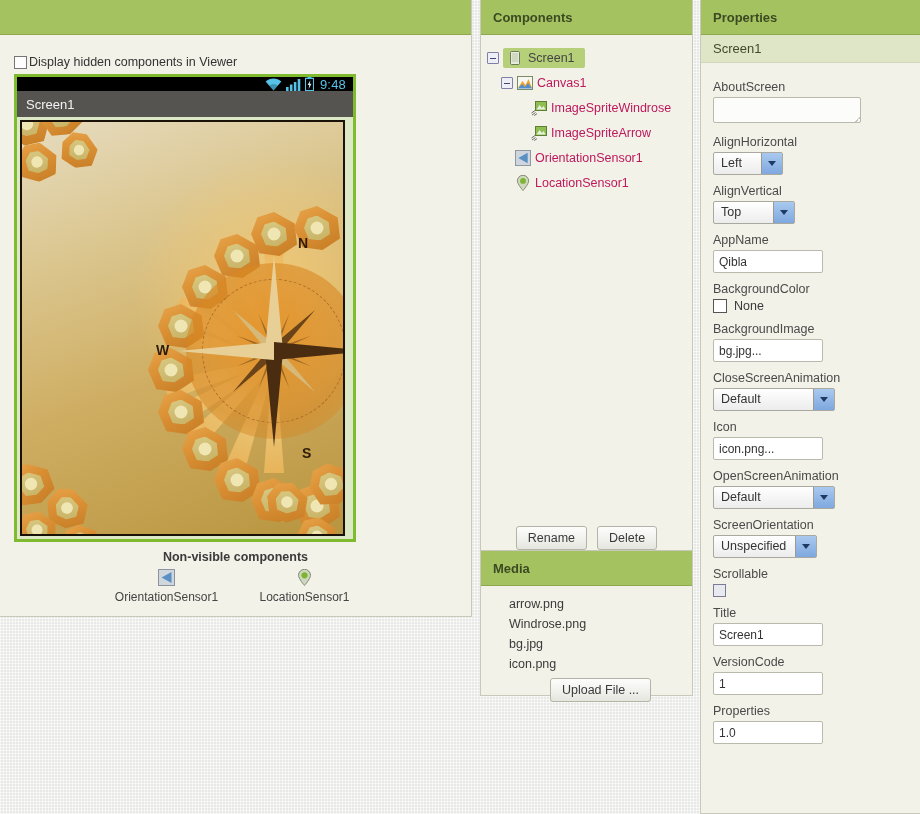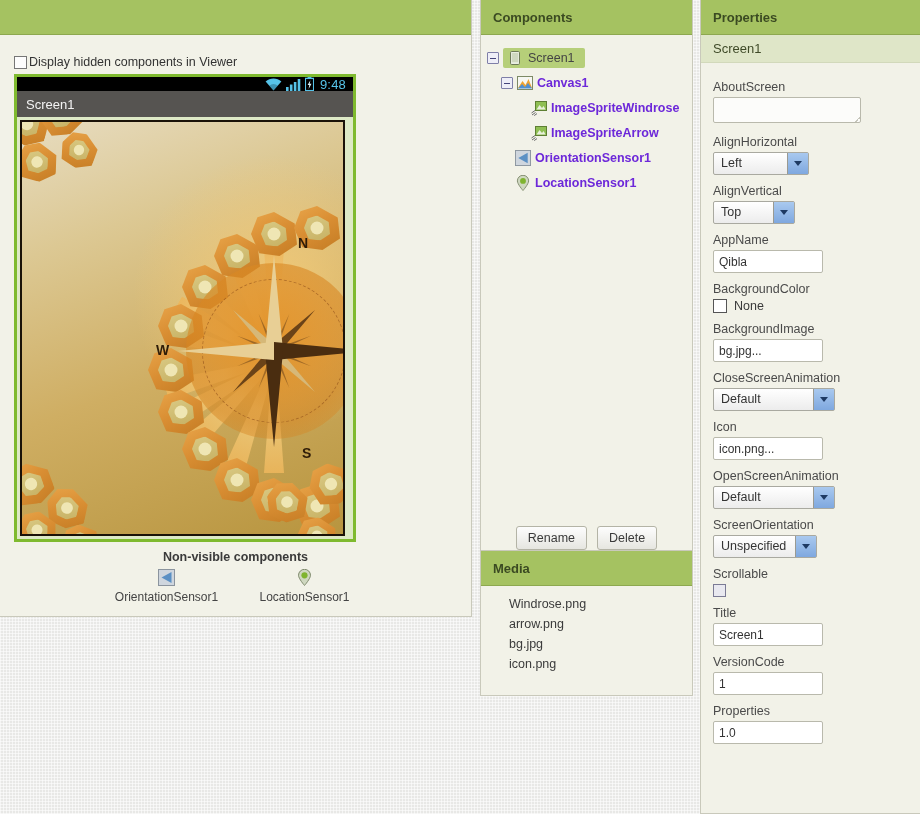--- a/index.html
+++ b/index.html
@@ -231,21 +231,21 @@
     background: #eeeef7;
     position: relative;
     flex: 0 0 auto;
     border-radius: 1px;
   }
   .toggler::after {
     content: "";
     position: absolute; left: 2px; top: 5px;
     width: 6px; height: 1px; background: #44447a;
   }
-  .tree-label { color: #6d28d9; font-weight: bold; }
+  .tree-label { color: #be185d; }
   .tree-row.selected .sel-wrap {
     background: #b6cf79;
     border-radius: 2px;
     padding: 2px 10px 2px 4px;
     display: flex; align-items: center; gap: 5px;
   }
   .ti { width: 16px; height: 16px; flex: 0 0 auto; display: block; }
   .indent-1 { padding-left: 14px; }
   .indent-2 { padding-left: 44px; }
   .indent-3 { padding-left: 28px; }
@@ -558,39 +558,42 @@
 
   <div id="tree-buttons">
     <button class="btn">Rename</button>
     <button class="btn">Delete</button>
   </div>
 </div>
 
 <div class="panel" id="media-panel">
   <div class="panel-header">Media</div>
   <div id="media-list">
+    <div class="media-item">arrow.png</div>
     <div class="media-item">Windrose.png</div>
-    <div class="media-item">arrow.png</div>
     <div class="media-item">bg.jpg</div>
     <div class="media-item">icon.png</div>
+    <div id="upload-wrap">
+      <button class="btn">Upload File ...</button>
+    </div>
   </div>
 </div>
 
 <div class="panel" id="properties-panel">
   <div class="panel-header">Properties</div>
   <div id="prop-subtitle">Screen1</div>
 
   <div id="prop-list">
 
     <div class="prop-name">AboutScreen</div>
     <textarea class="txt" value="" style=""></textarea>
 
     <div class="prop-name">AlignHorizontal</div>
     <div class="sel">
-      <div class="sel-box" style="width:96px">Left</div>
+      <div class="sel-box" style="width:70px">Left</div>
       <div class="sel-arrow"></div>
     </div>
 
     <div class="prop-name">AlignVertical</div>
     <div class="sel">
       <div class="sel-box" style="width:82px">Top</div>
       <div class="sel-arrow"></div>
     </div>
 
     <div class="prop-name">AppName</div>

